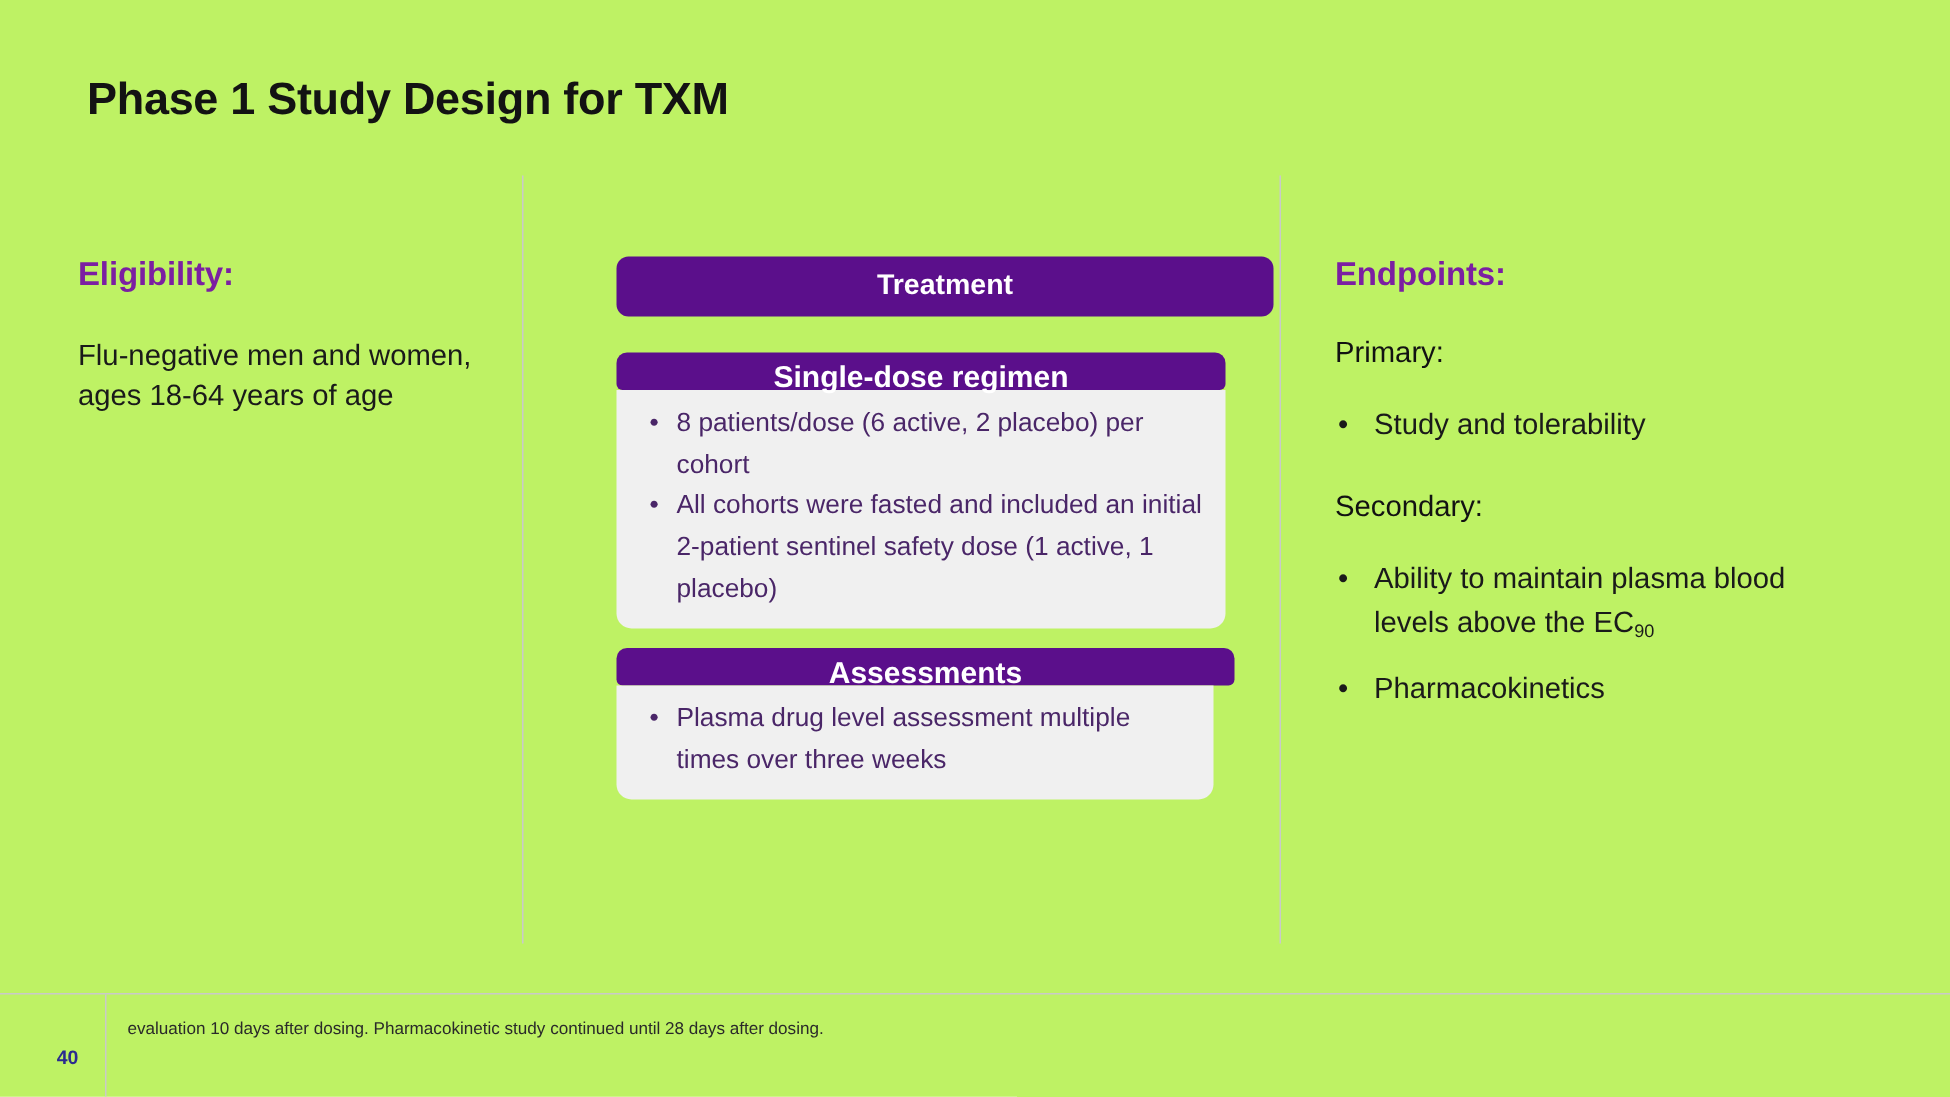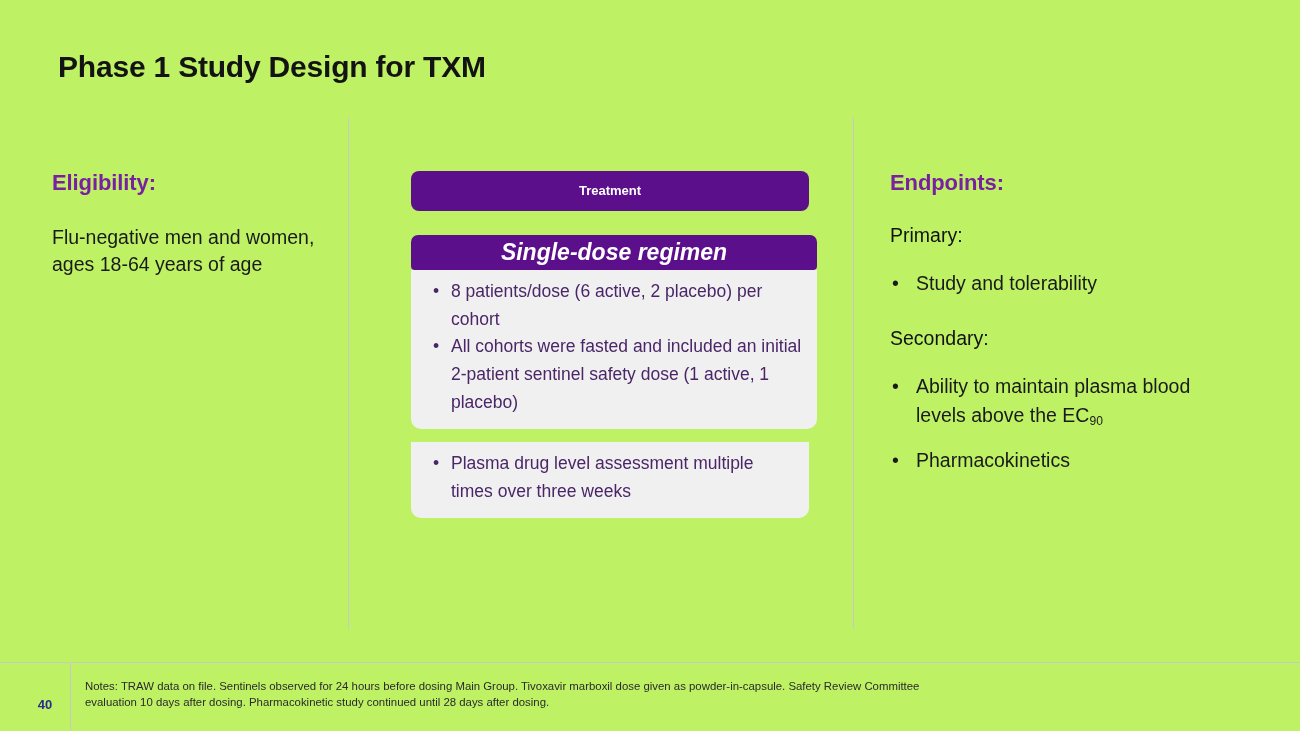--- a/index.html
+++ b/index.html
@@ -78,35 +78,34 @@
   .band {
     background: #5B0F8B;
     color: #ffffff;
     font-weight: bold;
     text-align: center;
     border-radius: 7px;
     box-sizing: border-box;
   }
 
   .band-main {
-    width: 398px;
+    width: 438px;
     height: 40px;
     line-height: 40px;
-    font-size: 13px;
+    font-size: 19px;
     border-radius: 8px;
   }
 
   .card { margin-top: 0; }
 
   .card-header {
-    height: 35px;
+    height: 25px;
     line-height: 35px;
-    font-size: 23px;
+    font-size: 20px;
     border-radius: 7px 7px 4px 4px;
-    font-style: italic;
   }
   .card-header.regimen     { width: 406px; }
   .card-header.assessments { width: 412px; }
 
   .card-body {
     background: #F0F0F0;
     border-radius: 0 0 10px 10px;
     box-sizing: border-box;
     padding: 8px 14px 13px 14px;
   }
@@ -273,20 +272,21 @@
             <span class="dot">•</span>
             <span>All cohorts were fasted and included an initial 2-patient sentinel safety dose (1 active, 1 placebo)</span>
           </li>
         </ul>
       </div>
     </div>
 
     <div class="spacer-12"></div>
 
     <div class="card">
+      <div class="band card-header assessments">Assessments</div>
       <div class="card-body assessments">
         <ul>
           <li>
             <span class="dot">•</span>
             <span>Plasma drug level assessment multiple times over three weeks</span>
           </li>
         </ul>
       </div>
     </div>
 
@@ -315,18 +315,17 @@
       </li>
     </ul>
   </div>
 
   <div class="footer-rule"></div>
   <div class="footer-vrule"></div>
 
   <div class="page-number">40</div>
 
   <div class="footer-notes">
-    <div>Notes: TRAW data on file. Sentinels observed for 24 hours before dosing Main Group. Tivoxavir marboxil dose given as powder-in-capsule. Safety Review Committee</div>
     <div>evaluation 10 days after dosing. Pharmacokinetic study continued until 28 days after dosing.</div>
   </div>
 
 
 </div>
 
 </body></html>

